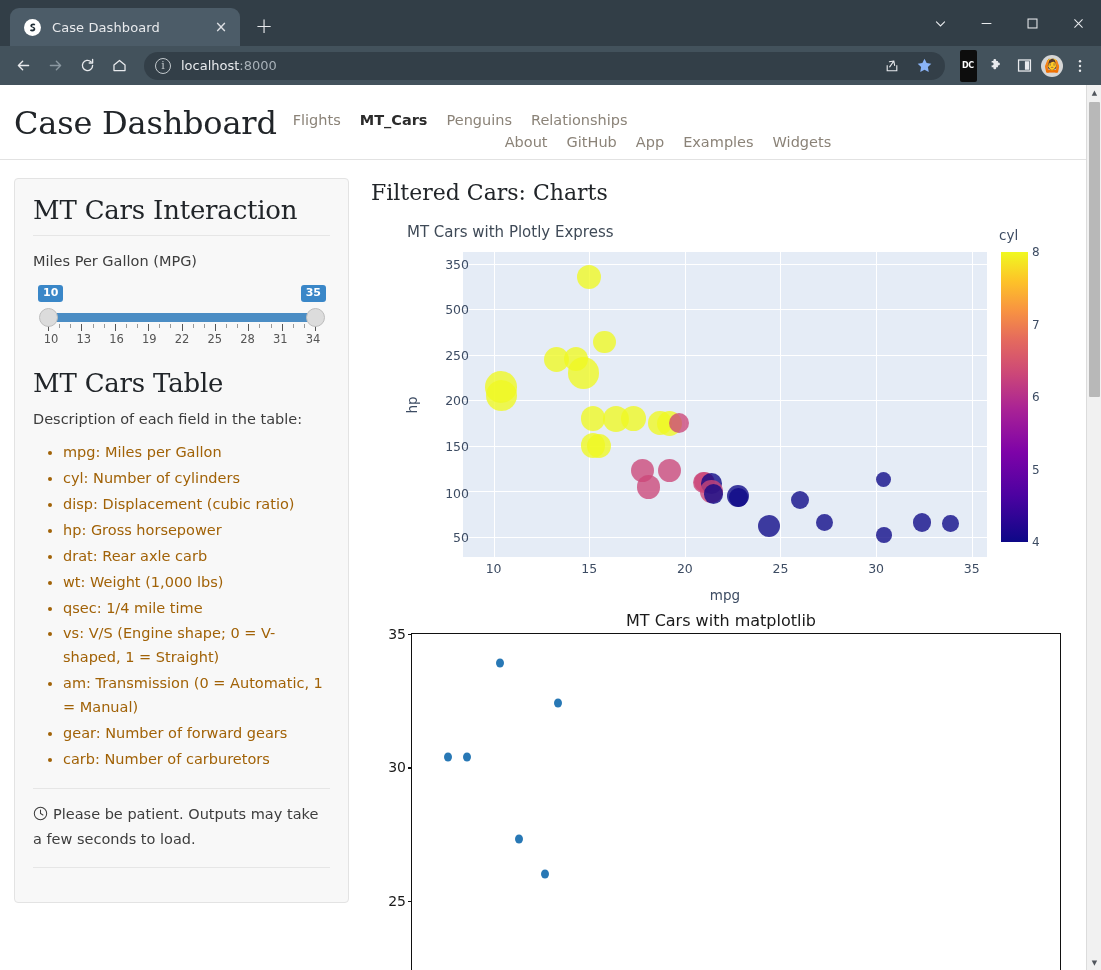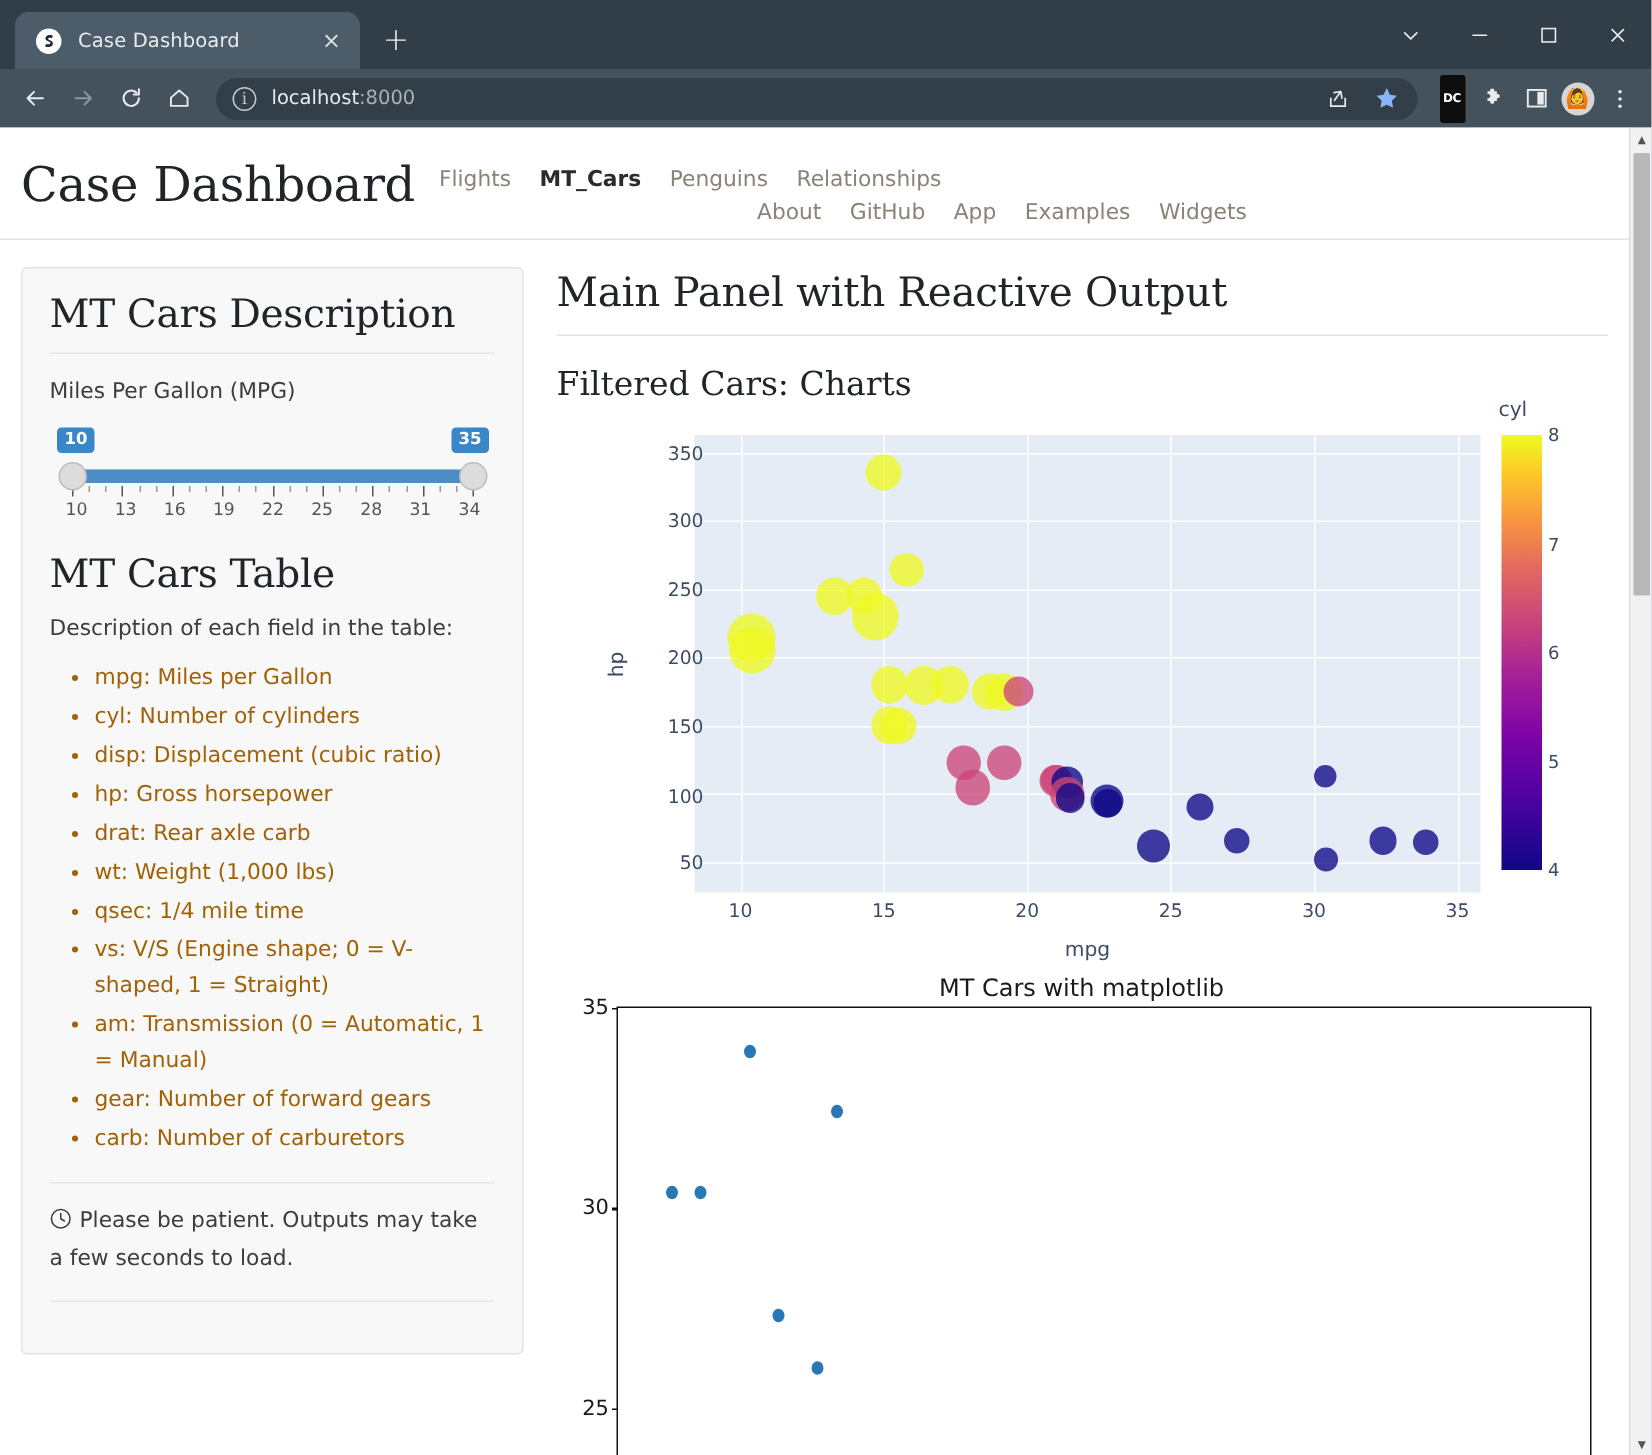--- a/index.html
+++ b/index.html
@@ -414,21 +414,21 @@
             <a class="nav-link">App</a>
             <a class="nav-link">Examples</a>
             <a class="nav-link">Widgets</a>
           </div>
         </div>
       </div>
 
       <div class="body-row">
 
         <aside class="sidebar">
-          <div class="sb-h2">MT Cars Description</div>
+          <div class="sb-h2">MT Cars Interaction</div>
 
           <div class="slider-label">Miles Per Gallon (MPG)</div>
           <div class="slider-wrap">
             <div class="slider-track"></div>
             <div class="slider-fill"></div>
             <div class="slider-ticks" id="slider-ticks">
                 <div class="tick"></div>
                 <div class="tick minor"></div>
                 <div class="tick minor"></div>
                 <div class="tick"></div>
@@ -493,23 +493,23 @@
               <svg width="15" height="15" viewBox="0 0 16 16">
                   <circle cx="8" cy="8" r="6.6" stroke="#3d3d3d" stroke-width="1.1" fill="none"></circle>
                   <path d="M8 4.2V8l2.6 1.6" stroke="#3d3d3d" stroke-width="1.1" fill="none" stroke-linecap="round"></path>
                 </svg>
             </span><span>Please be patient. Outputs may take a few seconds to load.</span>
           </div>
           <hr class="sb-hr">
         </aside>
 
         <section class="main">
-          <h1 class="main-h1">Main Panel with Reactive Output</h1>
           <h2 class="main-h2">Filtered Cars: Charts</h2>
 
+          <div class="plot-title">MT Cars with Plotly Express</div>
 
           <div class="plotly-box">
             <div class="pl-plotarea" id="pl-area">
                 <div class="pl-grid-h" style="top: 284.97px;"></div>
                 <div class="pl-grid-h" style="top: 239.448px;"></div>
                 <div class="pl-grid-h" style="top: 193.925px;"></div>
                 <div class="pl-grid-h" style="top: 148.403px;"></div>
                 <div class="pl-grid-h" style="top: 102.881px;"></div>
                 <div class="pl-grid-h" style="top: 57.3582px;"></div>
                 <div class="pl-grid-h" style="top: 11.8358px;"></div>
@@ -551,21 +551,21 @@
                 <div class="pl-marker" style="width: 15.762px; height: 15.762px; left: 412.849px; top: 275.268px; background: rgb(13, 8, 135);"></div>
                 <div class="pl-marker" style="width: 18.24px; height: 18.24px; left: 449.858px; top: 261.283px; background: rgb(13, 8, 135);"></div>
                 <div class="pl-marker" style="width: 16.686px; height: 16.686px; left: 479.321px; top: 262.97px; background: rgb(13, 8, 135);"></div>
               </div>
             <div id="pl-yticks">
                 <div class="pl-ytick" style="top: 287.97px;">50</div>
                 <div class="pl-ytick" style="top: 244px;">100</div>
                 <div class="pl-ytick" style="top: 196.925px;">150</div>
                 <div class="pl-ytick" style="top: 151.403px;">200</div>
                 <div class="pl-ytick" style="top: 105.881px;">250</div>
-                <div class="pl-ytick" style="top: 60.3582px;">300</div>
+                <div class="pl-ytick" style="top: 60.3582px;">500</div>
                 <div class="pl-ytick" style="top: 14.8358px;">350</div>
               </div>
             <div id="pl-xticks">
                 <div class="pl-xtick" style="left: 112.599px;">10</div>
                 <div class="pl-xtick" style="left: 208.219px;">15</div>
                 <div class="pl-xtick" style="left: 303.839px;">20</div>
                 <div class="pl-xtick" style="left: 399.46px;">25</div>
                 <div class="pl-xtick" style="left: 495.08px;">30</div>
                 <div class="pl-xtick" style="left: 590.701px;">35</div>
               </div>

